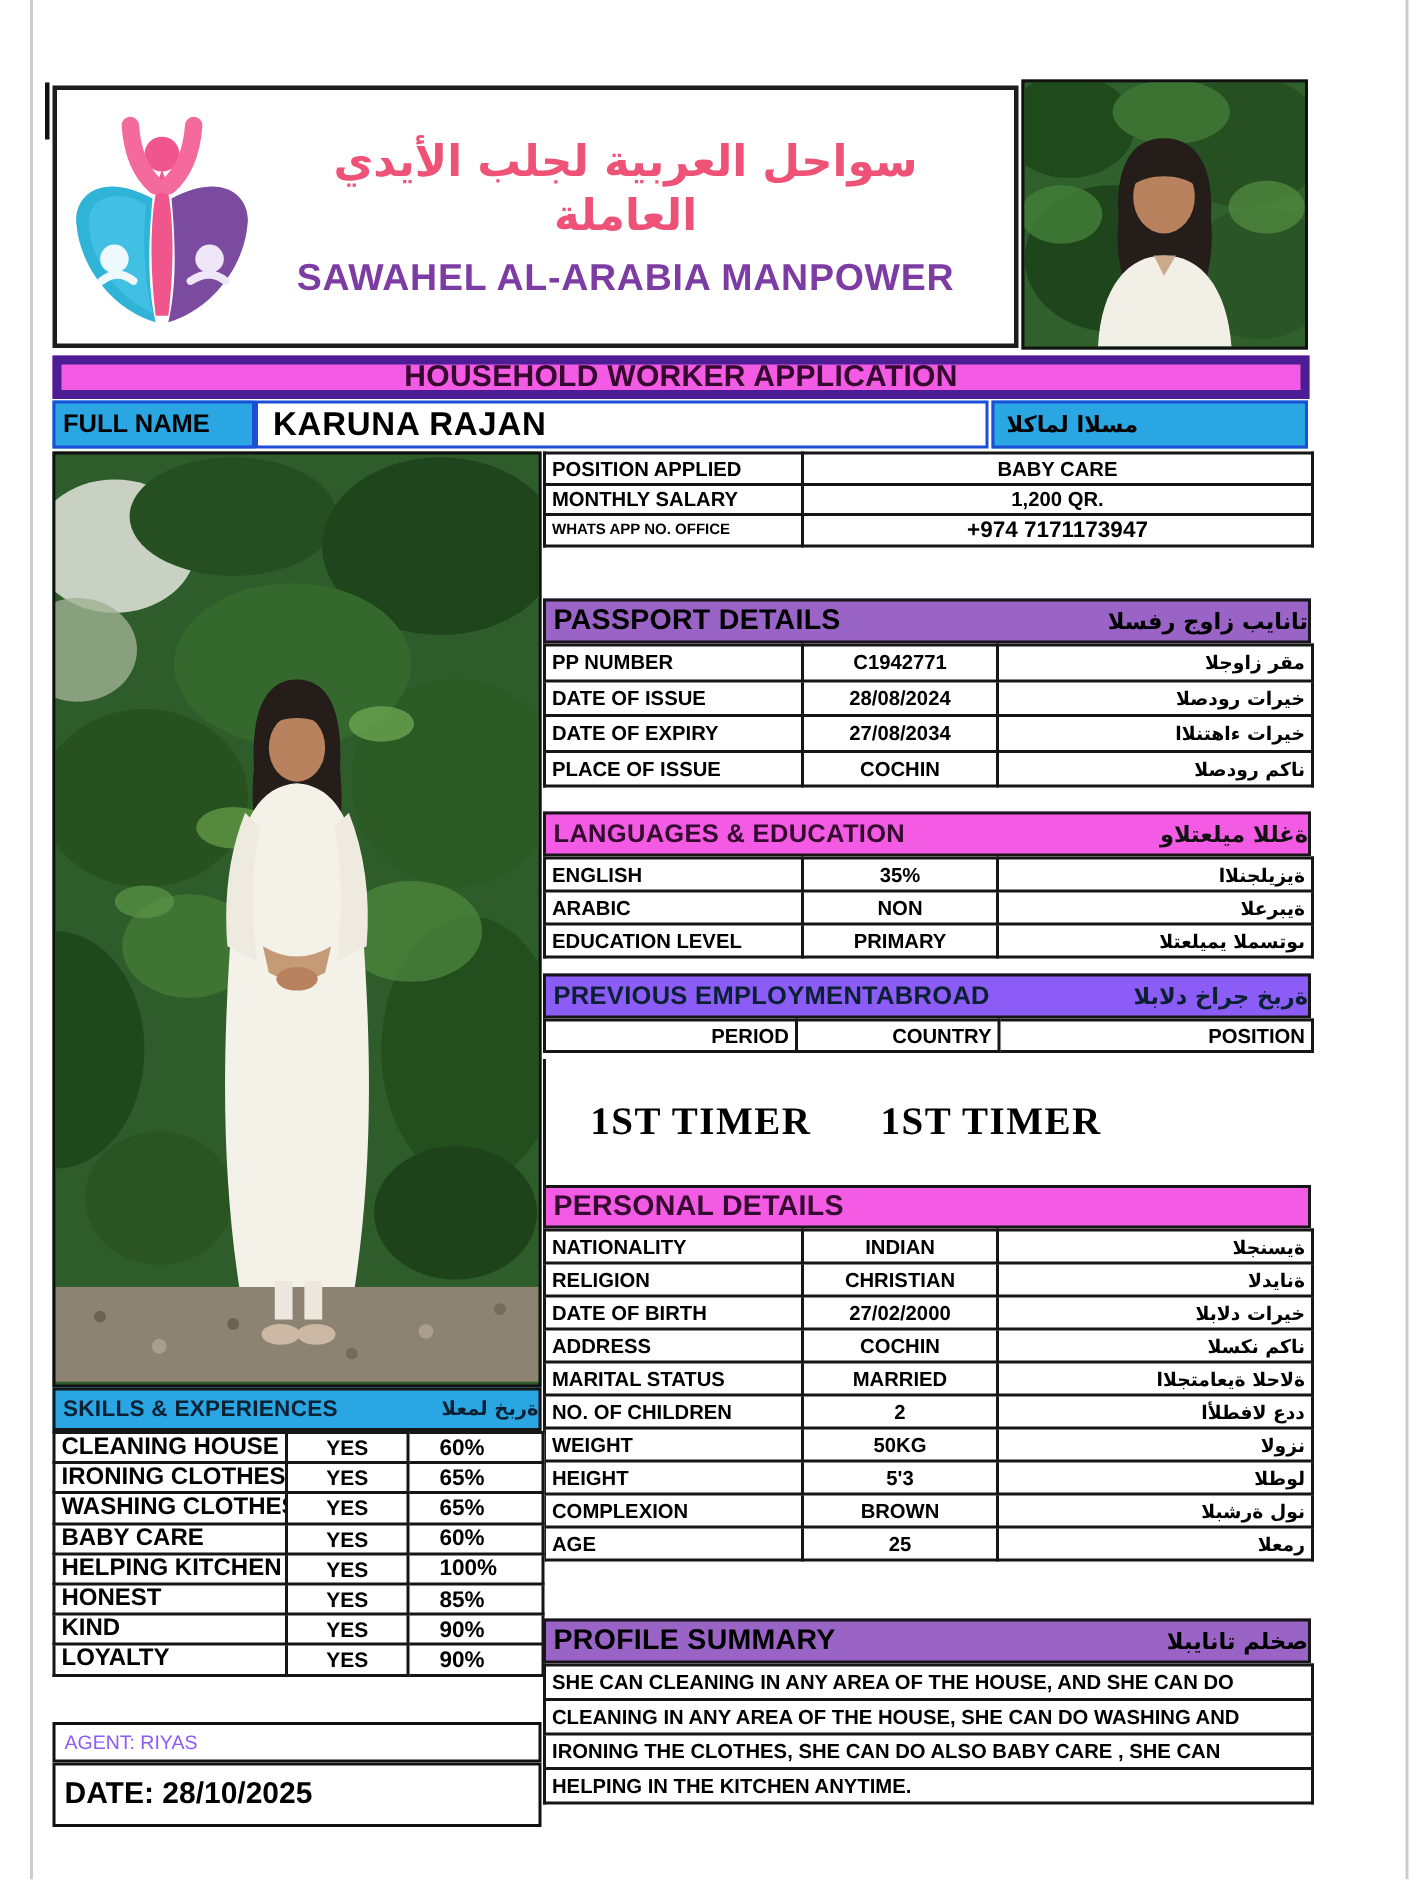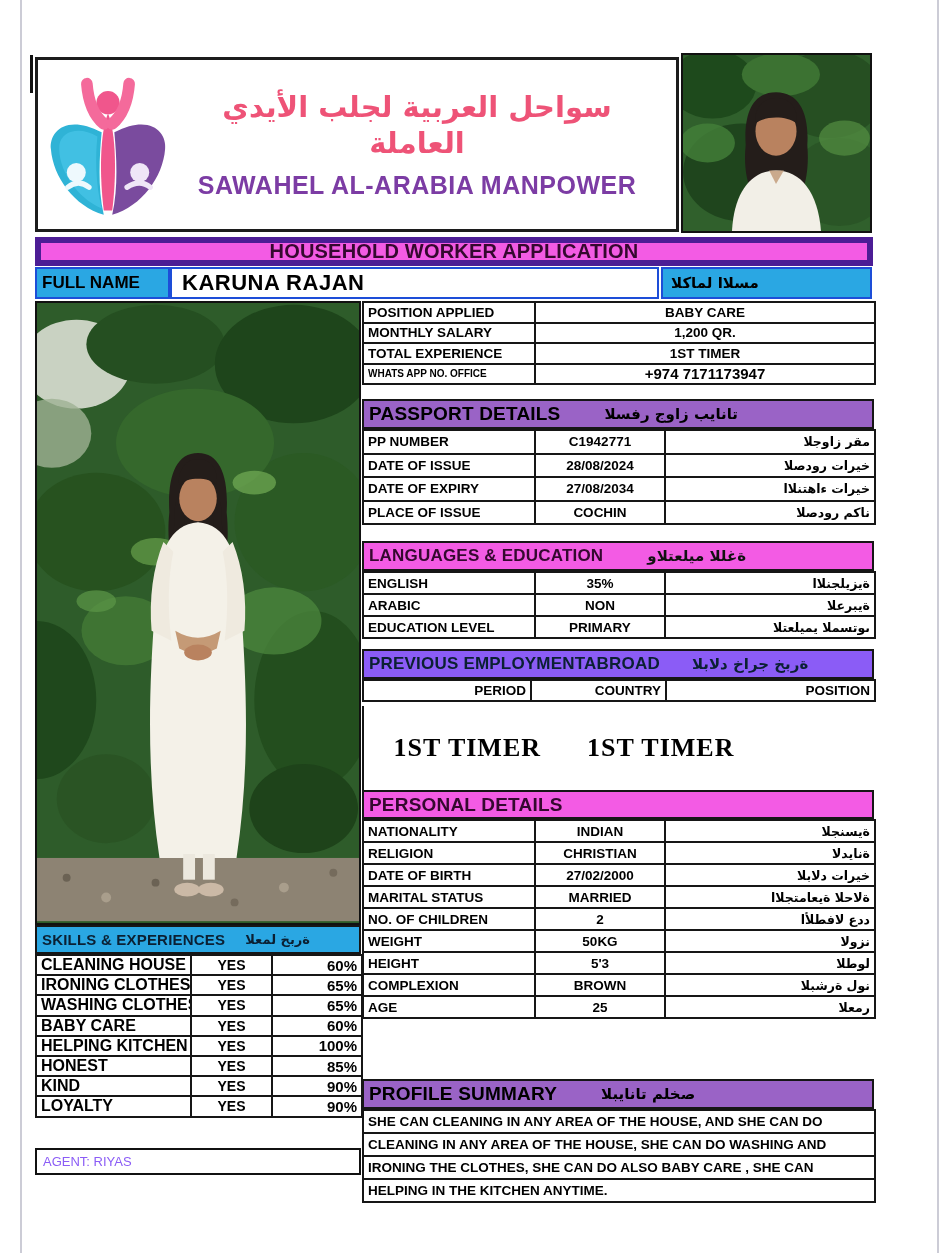--- a/index.html
+++ b/index.html
@@ -15,21 +15,21 @@
   .logo-wrap { width:128px; height:148px; margin-left:6px; flex:none; }
   .header-text { flex:1; text-align:center; padding-right:14px; }
   .company-ar { font-weight:bold; font-size:29px; line-height:1.25; }
   .company-en { font-weight:bold; font-size:25px; letter-spacing:.5px; margin-top:10px; }
   .photo-portrait { position:absolute; left:681px; top:53px; width:191px; height:180px;
     border:2px solid #111; background:#2e5c2a; }
 
   
   .banner { position:absolute; display:flex; align-items:center; justify-content:center;
     font-weight:bold; border:2px solid #161616; }
-  .banner.left-align { justify-content:flex-start; padding-left:5px;gap:20px; }
+  .banner.left-align { justify-content:space-between; padding-left:5px;gap:20px; }
   .banner .ttl { letter-spacing:.2px; }
   .banner .ar { margin-left:24px; font-size:15px; font-weight:bold; }
 
   .title-banner { left:35px; top:237px; width:838px; height:29px; font-size:20px;
     color:#35082f; border:6px solid #4c1d95; letter-spacing:.3px; }
 
   
   .fn-cell { position:absolute; top:267px; height:32px; border:2px solid #1d4ed8;
     display:flex; align-items:center; font-weight:bold; }
   .fn-label { left:35px; width:135px; padding-left:5px; font-size:17px; }
@@ -55,21 +55,21 @@
   .tableC td { height:22px; }
   .cols-header { left:362px; top:679px; width:512px; }
   .cols-header td { height:21px; text-align:right; }
   .tableD { left:362px; top:819px; width:512px; }
   .tableD td { height:22px; }
   .tableE { left:362px; top:1109px; width:512px; }
   .tableE td { height:23px; font-size:13.5px; }
   .tableF { left:35px; top:954px; width:326px; }
   .tableF td { height:20.2px; font-size:16px; }
   .tableF td.val { font-size:14px; }
-  .tableF td.pct { text-align:right; font-size:15px;padding-left:20px; }
+  .tableF td.pct { text-align:left; font-size:15px;padding-left:20px; }
 
   .note-area { position:absolute; left:362px; top:706px; width:512px; height:84px;
     border-left:2px solid #161616; display:flex; align-items:center; justify-content:center;
     padding-right:110px; }
   .note-area span { font-family:"Liberation Serif","DejaVu Serif",serif; font-weight:bold;
     font-size:26px; letter-spacing:1px; }
   .note-area span + span { margin-left:46px; }
 
   .agent-row { position:absolute; left:35px; top:1148px; width:326px; height:27px;
     border:2px solid #111; display:flex; align-items:center; padding-left:6px;
@@ -185,24 +185,20 @@
     <tbody>
         <tr>
           <td>POSITION APPLIED</td>
           <td class="val">BABY CARE</td>
         </tr>
     <tr>
           <td>MONTHLY SALARY</td>
           <td class="val">1,200 QR.</td>
         </tr>
     <tr>
-          <td>TOTAL EXPERIENCE</td>
-          <td class="val">1ST TIMER</td>
-        </tr>
-    <tr>
           <td class="small-label">WHATS APP NO. OFFICE</td>
           <td class="val" style="font-size:15px">+974 7171173947</td>
         </tr>
   </tbody>
     </table>
 
   <div class="banner left-align" style="left:362px;top:399px;width:512px;height:30px;background:#9A63C6;font-size:19px">
     <span class="ttl">PASSPORT DETAILS</span>
     <span class="ar" dir="rtl">تانايب زاوج رفسلا</span>
   </div>
@@ -312,20 +308,25 @@
           <td>RELIGION</td>
           <td class="val">CHRISTIAN</td>
           <td class="arc">ةنايدلا</td>
         </tr>
     <tr>
           <td>DATE OF BIRTH</td>
           <td class="val">27/02/2000</td>
           <td class="arc">خيرات دلابلا</td>
         </tr>
     <tr>
+          <td>ADDRESS</td>
+          <td class="val">COCHIN</td>
+          <td class="arc">ناكم نكسلا</td>
+        </tr>
+    <tr>
           <td>MARITAL STATUS</td>
           <td class="val">MARRIED</td>
           <td class="arc">ةلاحلا ةيعامتجلاا</td>
         </tr>
     <tr>
           <td>NO. OF CHILDREN</td>
           <td class="val">2</td>
           <td class="arc">ددع لافطلأا</td>
         </tr>
     <tr>
@@ -400,20 +401,21 @@
         </tr>
     <tr>
           <td>LOYALTY</td>
           <td class="val">YES</td>
           <td class="pct">90%</td>
         </tr>
   </tbody>
     </table>
 
   <div class="agent-row">AGENT: RIYAS</div>
+  <div class="date-row">DATE: 28/10/2025</div>
 
   <div class="banner left-align" style="left:362px;top:1079px;width:512px;height:30px;background:#9A63C6;font-size:19px">
     <span class="ttl">PROFILE SUMMARY</span>
     <span class="ar" dir="rtl">صخلم تانايبلا</span>
   </div>
 
   <table class="tableE">
     <colgroup>
         <col style="width:512px">
       </colgroup>

